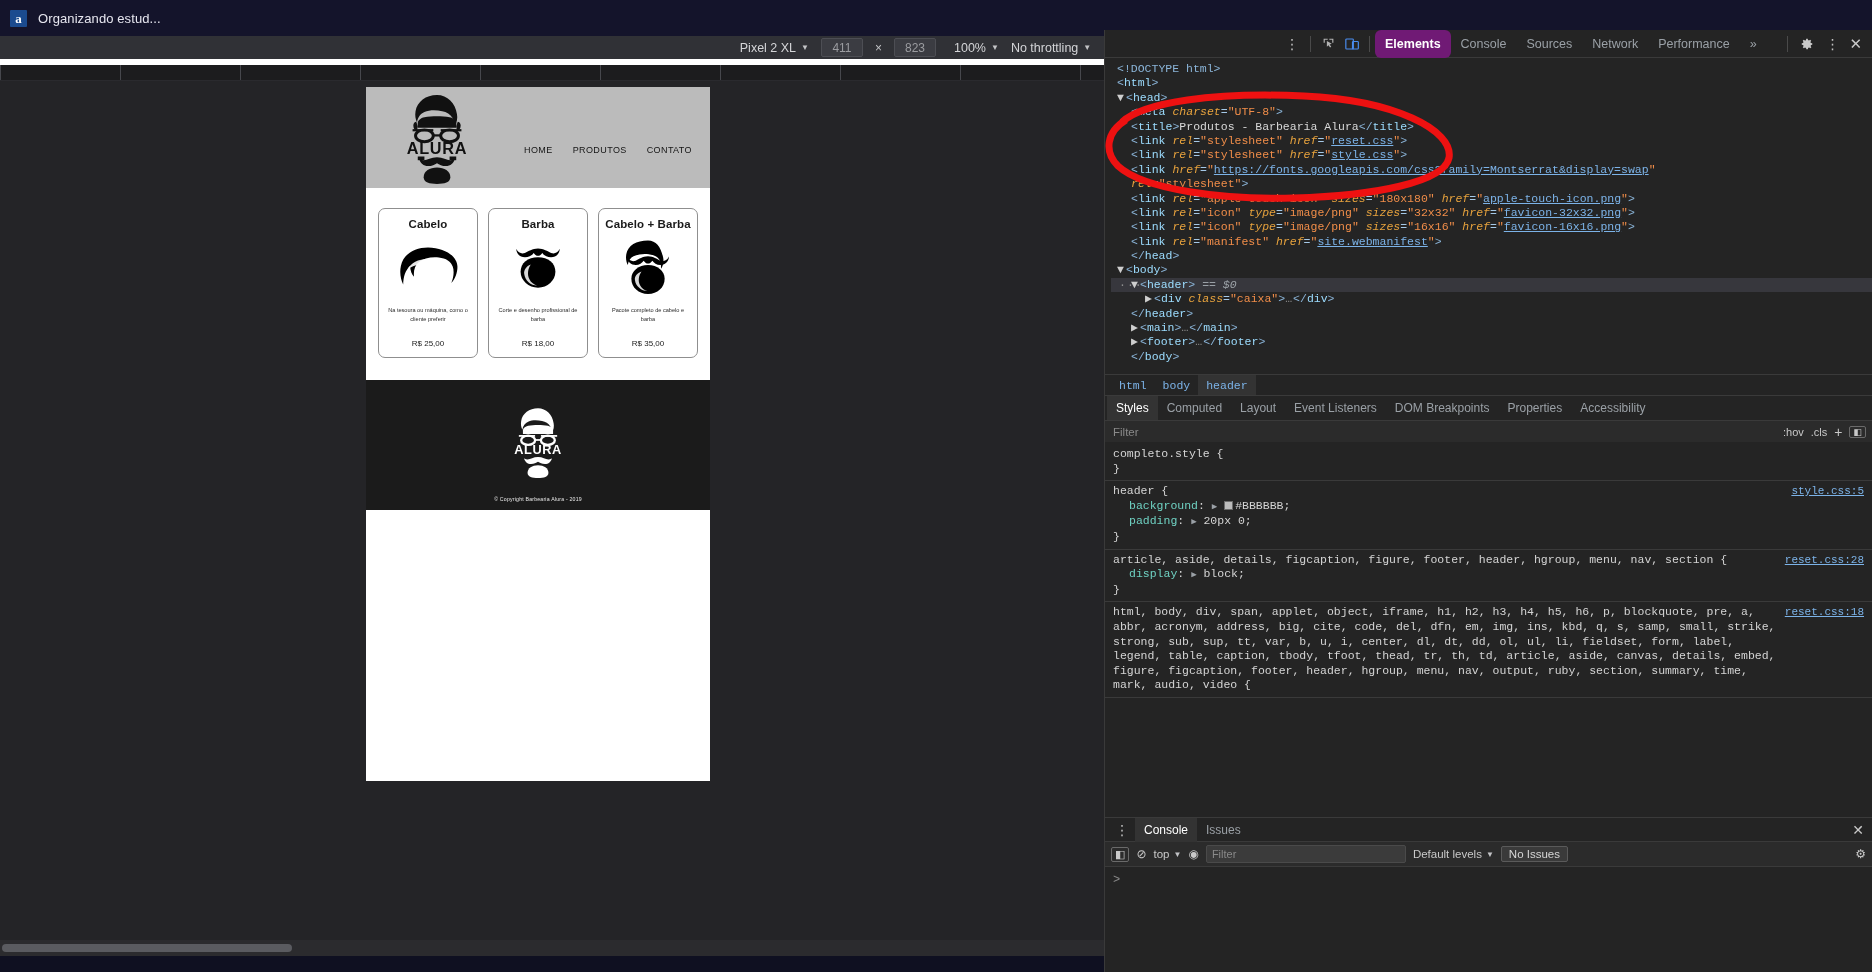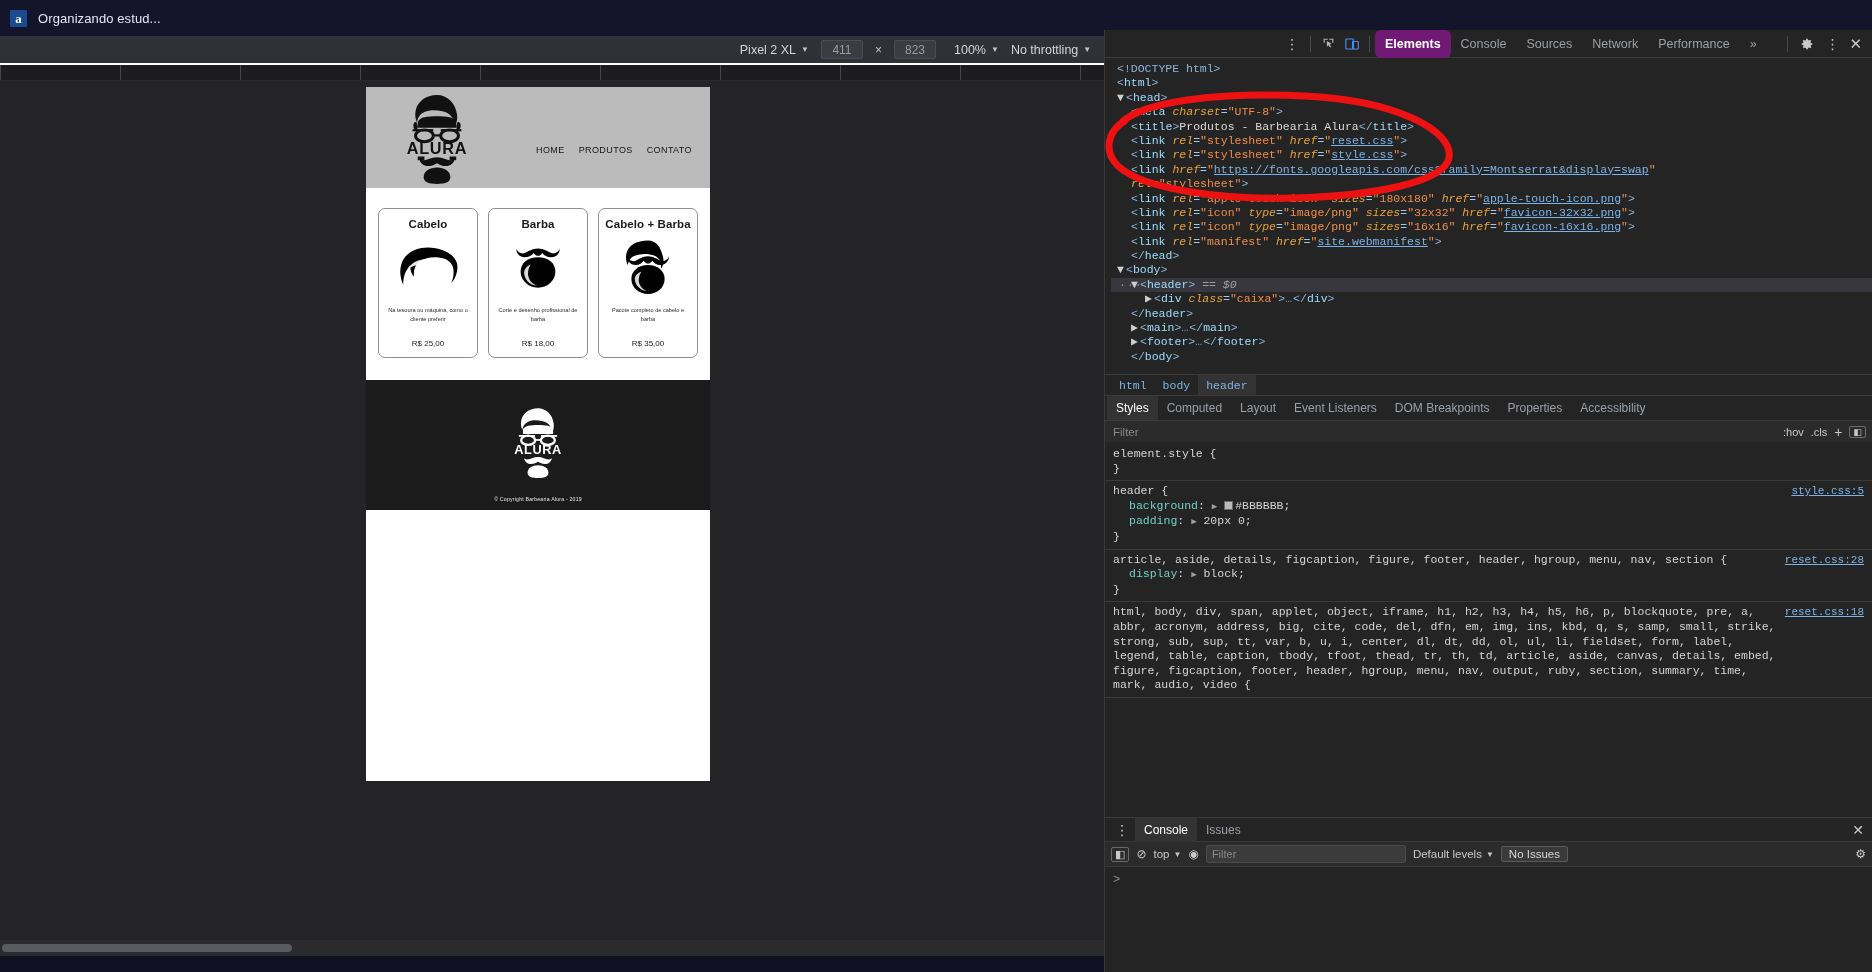--- a/index.html
+++ b/index.html
@@ -19,21 +19,21 @@
     width: 17px; height: 17px; background: #1b4b8f; color: #fff;
     font-size: 13px; font-weight: 700; line-height: 17px; text-align: center;
     font-family: "Liberation Serif", serif; border-radius: 1px;
   }
   .tab-title { color: #e6e6ef; font-size: 13px; margin-left: 11px; letter-spacing:.1px;}
 
   
   .device-bar {
     height: 29px; background: #303136;
     display: flex; align-items: center; position: relative;
-    border-bottom: 2px solid #ffffff;
+    border-bottom: 6px solid #ffffff;
   }
   .device-center {
     position: absolute; left: 0; right: 0;
     display: flex; align-items: center; justify-content: center; gap: 12px;
   }
   .dev-sel { color: #d4d5d8; font-size: 12.5px; display:flex; align-items:center; gap:5px;}
   .caret { font-size: 8px; color: #c2c3c6; }
   .dim-box {
     width: 42px; height: 19px; background: #3b3c42; border: 1px solid #4d4e54;
     border-radius: 2px; color: #9b9ca0; font-size: 12px;
@@ -61,21 +61,21 @@
   }
   .device-frame {
     position: absolute; left: 366px; top: 6px; width: 344px; height: 694px;
     background: #fff; overflow: hidden;
   }
 
   
   .p-header { background: #bbbbbb; padding: 8px 0; height: 101px; position: relative;}
   .p-header .caixa { display:flex; align-items:center; height:100%; padding: 0 10px;}
   .logo-wrap{ width: 74px; height: 92px; margin-left: 24px; position: relative;}
-  .nav { margin-left: auto; display: flex; gap: 14px; padding-right: 8px; margin-top: 24px;}
+  .nav { margin-left: auto; display: flex; gap: 20px; padding-right: 8px; margin-top: 24px;}
   .nav a { color: #151515; font-size: 9px; letter-spacing: .4px; text-decoration: none;}
 
   
   .p-main { background: #fff; padding: 20px 12px 22px; }
   .cards { display: flex; gap: 10px; justify-content: center;}
   .card {
     width: 100px; background: #fff; border: 1px solid #8f8f8f; border-radius: 7px;
     padding: 9px 6px 9px; text-align: center;
     display:flex; flex-direction:column; align-items:center;
   }
@@ -454,21 +454,21 @@
     <div class="fr-right">
       <span>:hov</span>
       <span>.cls</span>
       <span style="font-size:14px;">+</span>
       <span style="border:1px solid #6a6a6a;padding:0 3px;border-radius:2px;font-size:9px;">◧</span>
     </div>
   </div>
 
   <div class="styles-body">
       <div class="rule">
-        <div class="sel-name" style="white-space: pre-wrap; padding-right: 0px;">element.style {</div>
+        <div class="sel-name" style="white-space: pre-wrap; padding-right: 0px;">completo.style {</div>
         <div>}</div>
       </div>
       <div class="rule">
         <a class="src">style.css:5</a>
         <div class="sel-name" style="white-space: pre-wrap; padding-right: 78px;">header {</div>
         <div class="indent"><span class="prop">background</span>: <span class="tri">▶</span> <span class="swatch" style="background:#BBBBBB"></span><span class="pval">#BBBBBB;</span></div>
         <div class="indent"><span class="prop">padding</span>: <span class="tri">▶</span> <span class="pval">20px 0;</span></div>
         <div>}</div>
       </div>
       <div class="rule">

